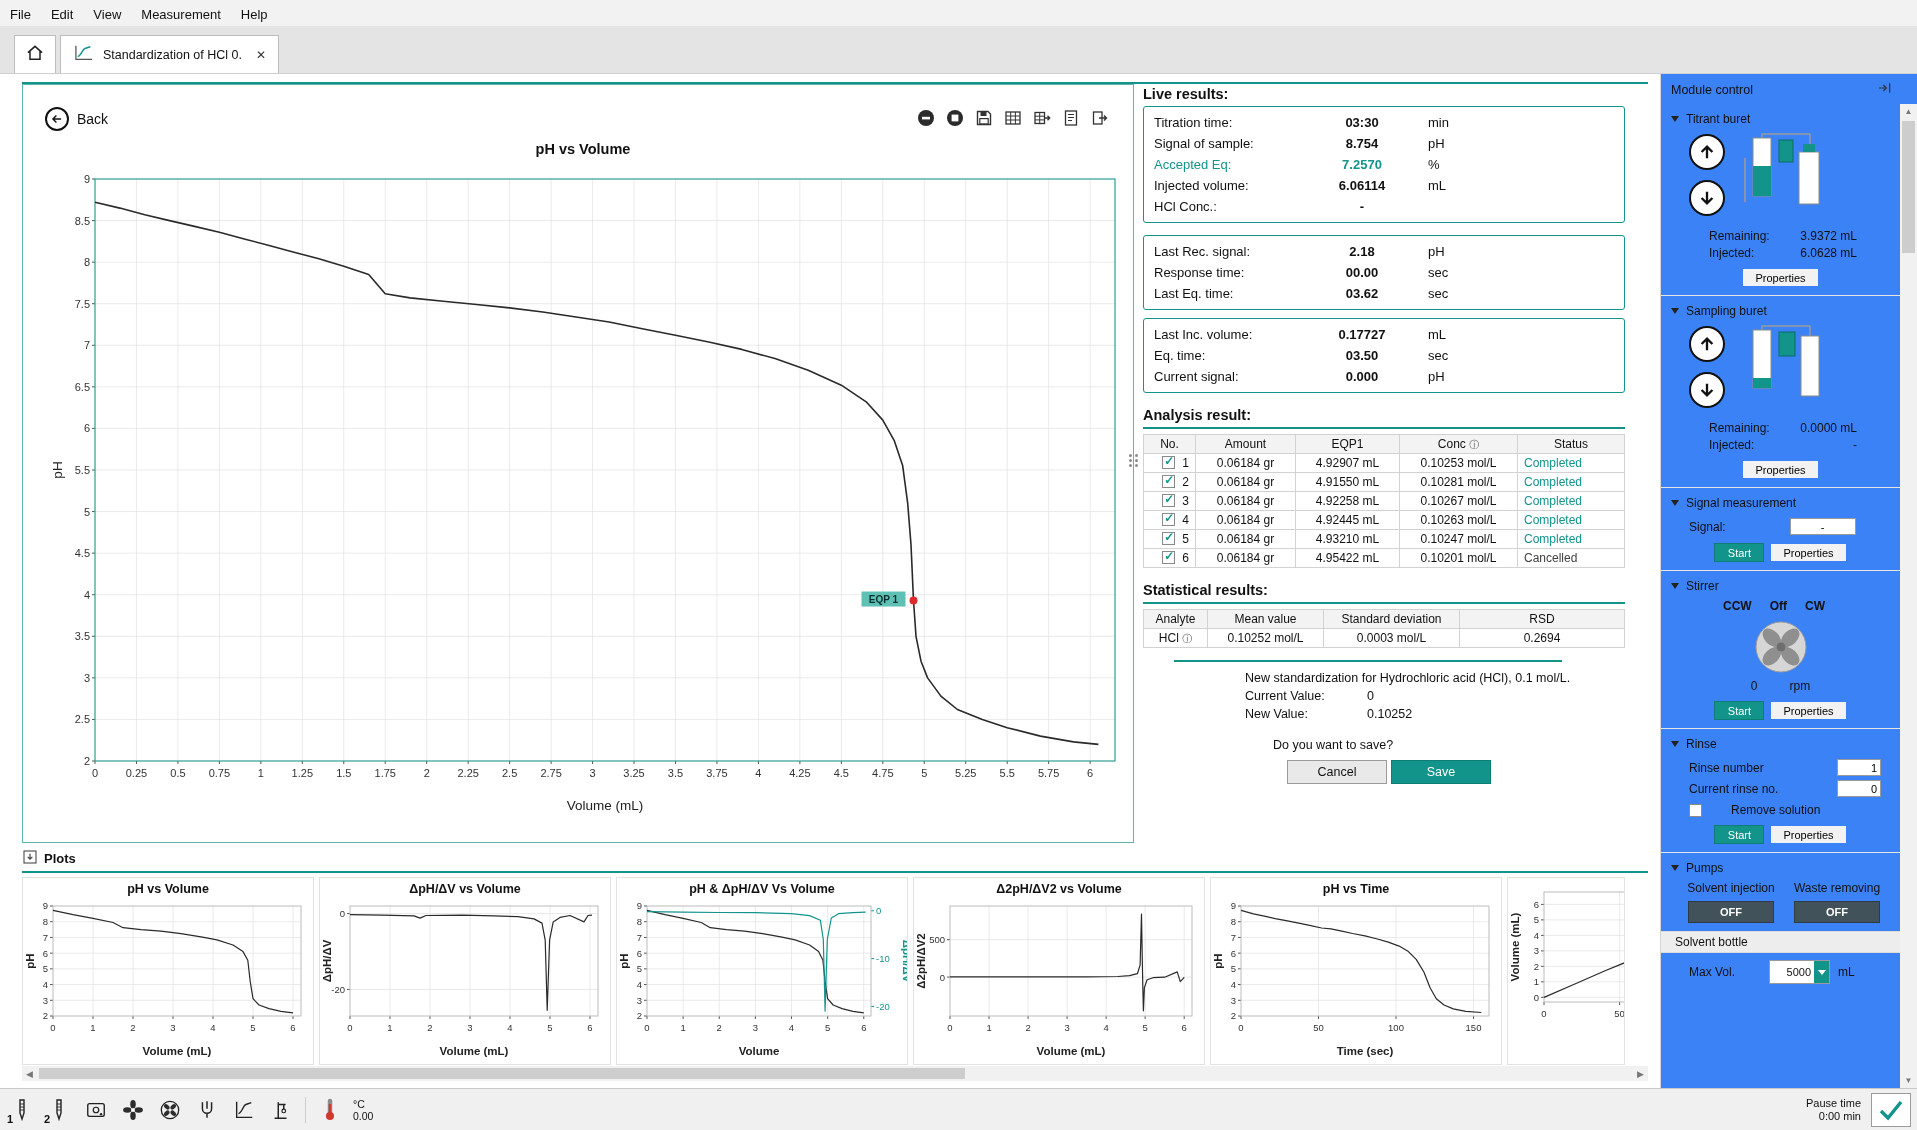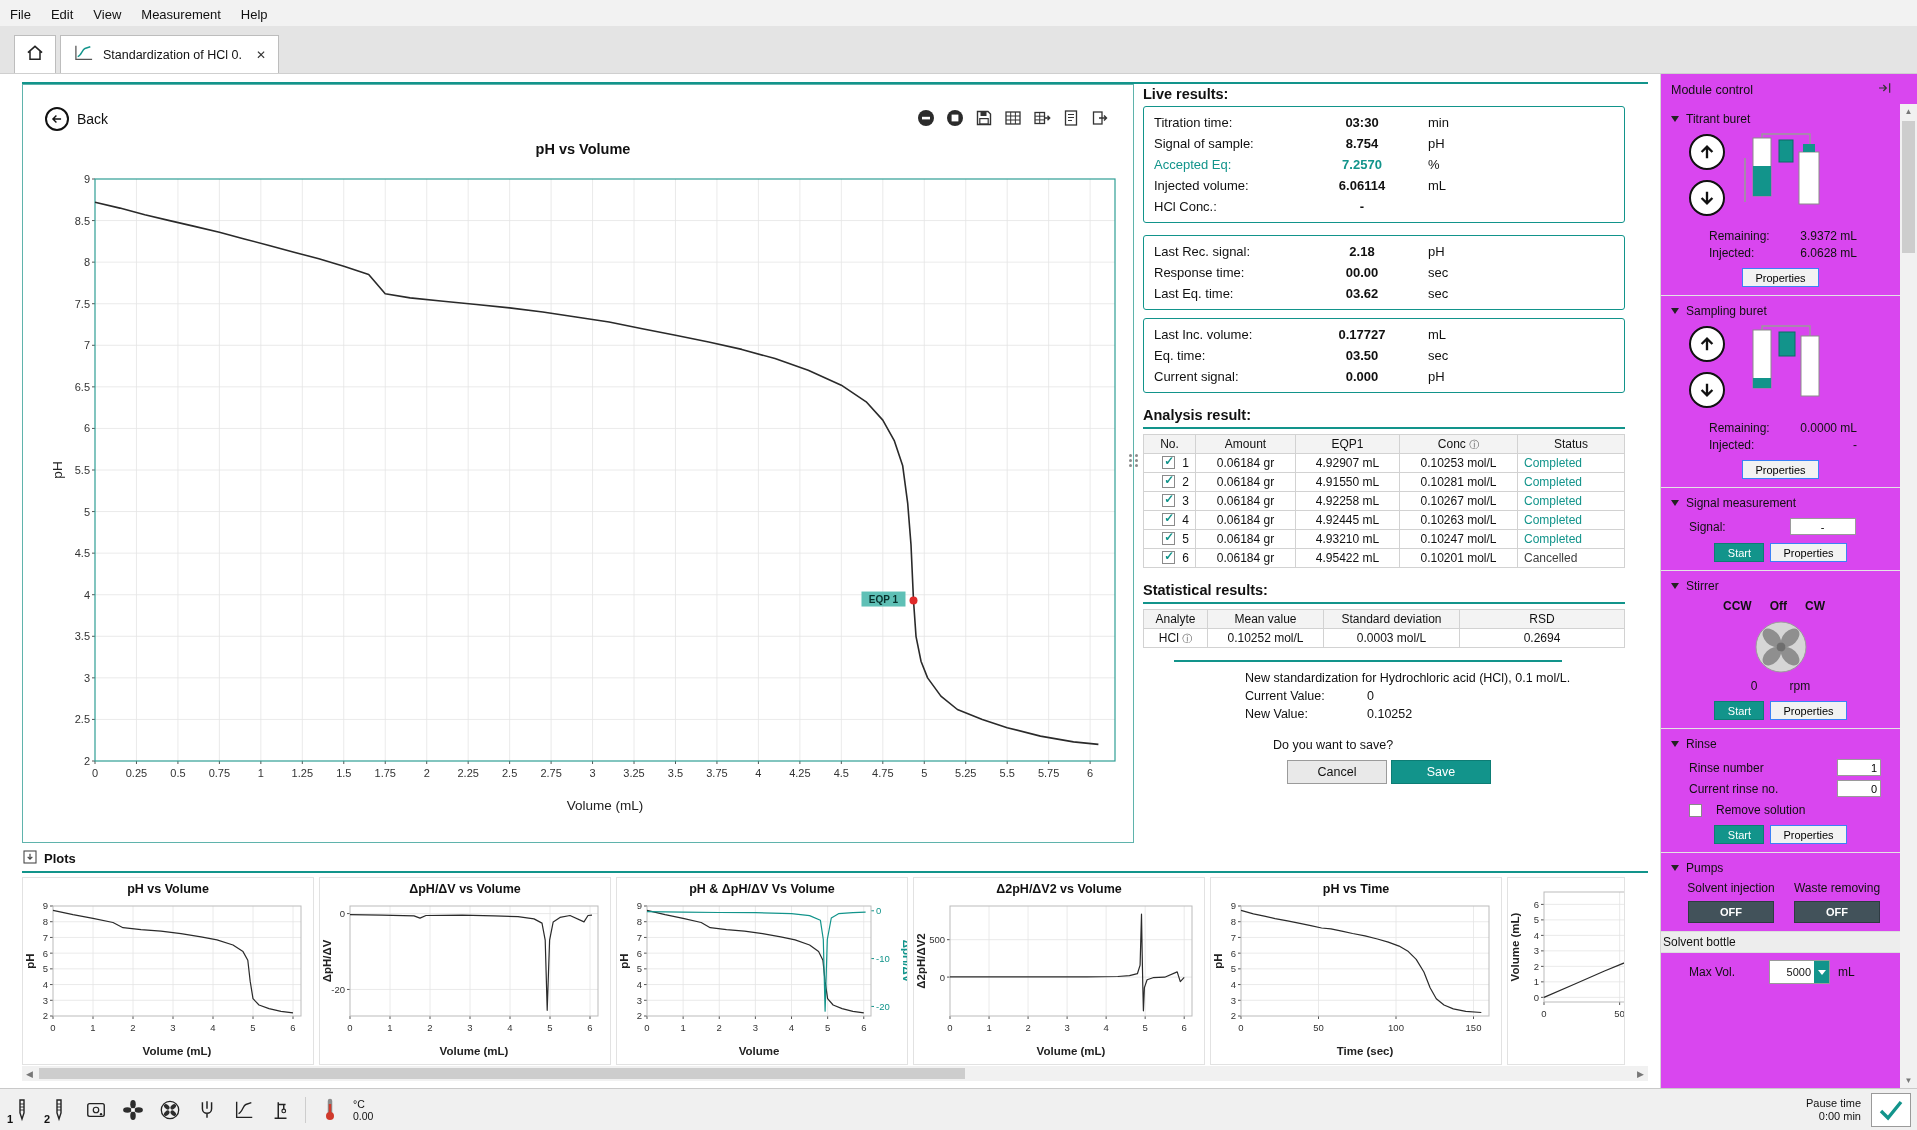--- a/index.html
+++ b/index.html
@@ -66,21 +66,21 @@
   .msg-block { margin-left:102px; font-size:12.5px; line-height:16px; }
   .msg-row { display:flex; margin-top:2px; }
   .msg-row .ml { width:122px; }
   .question { margin:16px 0 0 130px; font-size:12.5px; }
   .btn-row { margin:8px 0 0 144px; display:flex; gap:4px; }
   .btn { width:100px; height:24px; font-size:12.5px; display:flex; align-items:center; justify-content:center; cursor:pointer; font-family:inherit; }
   .btn.cancel { background:#e9e9e9; border:1px solid #9b9b9b; }
   .btn.save { background:#12948b; border:1px solid #0d7d75; color:#fff; }
 
   
-  .module { position:absolute; left:1660px; top:0; width:257px; height:1014px; background:#d946ef; border-left:1px solid #d5d5d5; font-size:12px; }
+  .module { position:absolute; left:1660px; top:0; width:257px; height:1014px; background:#3b82f6; border-left:1px solid #d5d5d5; font-size:12px; }
   .m-head { display:flex; align-items:center; justify-content:space-between; padding:7px 24px 4px 10px; font-size:12.5px; }
   .m-body { position:absolute; top:30px; left:0; right:17px; bottom:0; overflow:hidden; }
   .vscroll { position:absolute; right:0; top:30px; bottom:0; width:17px; background:#f1f1f1; }
   .vs-arrow { height:15px; text-align:center; font-size:8px; color:#777; line-height:15px; }
   .vs-arrow.bot { position:absolute; bottom:0; width:100%; }
   .vs-thumb { position:absolute; top:17px; left:2px; width:13px; height:132px; background:#cdcdcd; }
   .m-sec { border-bottom:1px solid #e4e4e4; padding-bottom:8px; }
   .m-sec-h { display:flex; align-items:center; gap:7px; padding:8px 0 4px 10px; cursor:pointer; }
   .tri { width:0; height:0; border-left:4px solid transparent; border-right:4px solid transparent; border-top:6px solid #222; }
   .m-buret { display:flex; align-items:flex-start; padding-left:28px; gap:12px; }
@@ -91,25 +91,25 @@
   .m-kv .v { width:66px; text-align:right; }
   .m-prop-row { display:flex; justify-content:center; margin-top:8px; }
   .btn-prop { font-size:11px; padding:2.5px 12px; background:#f2f2f2; border:1px solid #3b82f6; cursor:pointer; font-family:inherit; }
   .btn-start { font-size:11px; width:50px; padding:2.5px 0; background:#12948b; color:#fff; border:1px solid #0d7d75; cursor:pointer; font-family:inherit; text-align:center; }
   .m-btn-row { display:flex; gap:6px; justify-content:center; margin-top:8px; }
   .m-inline { display:flex; align-items:center; padding-left:28px; margin-top:4px; gap:8px; }
   .m-input { border:1px solid #9a9a9a; background:#fff; height:17px; font-size:11px; text-align:right; padding:0 3px; font-family:inherit; }
   .stir-modes { display:flex; gap:18px; padding-left:62px; margin-top:2px;font-weight:bold; }
   .stir-wrap { display:flex; justify-content:center; margin-top:6px; }
   .stir-rpm { display:flex; gap:32px; justify-content:center; margin-top:4px; }
-  .m-check { display:flex; align-items:center; gap:7px; padding-left:28px; margin-top:6px; }
+  .m-check { display:flex; align-items:center; gap:22px; padding-left:28px; margin-top:6px; }
   .pump-cols { display:flex; padding:2px 0 0 22px; gap:10px; }
   .pump-col { width:96px; text-align:center; }
   .btn-off { margin-top:6px; width:86px; height:22px; background:#42525a; color:#fff; font-size:11px; font-weight:bold; border:1px solid #2e3b42; cursor:pointer; font-family:inherit; }
-  .bottle-bar { background:#ededed; margin-top:8px; padding:3px 0 3px 2px; border-top:1px solid #ddd; border-bottom:1px solid #ddd; }
+  .bottle-bar { background:#ededed; margin-top:8px; padding:3px 0 3px 14px; border-top:1px solid #ddd; border-bottom:1px solid #ddd; }
   .dropdown { display:flex; align-items:center; border:1px solid #9a9a9a; background:#fff; height:24px; cursor:pointer; }
   .dropdown .dval { width:44px; text-align:right; font-size:11px; padding-right:3px; }
   .dropdown .caret { width:15px; height:100%; background:#12948b; display:flex; align-items:center; justify-content:center; }
   .dropdown .caret i { width:0; height:0; border-left:4px solid transparent; border-right:4px solid transparent; border-top:5px solid #fff; }
 
   
   .statusbar { position:absolute; left:0; right:0; bottom:0; height:42px; background:#f0f0f0; border-top:1px solid #c9c9c9; display:flex; align-items:center; padding:0 6px; }
   .sb-icons { display:flex; align-items:center; gap:5px; }
   .sb-btn { width:32px; height:32px; display:flex; align-items:center; justify-content:center; cursor:pointer; position:relative; }
   .sb-num { position:absolute; left:1px; bottom:1px; font-size:11px; font-weight:bold; }

